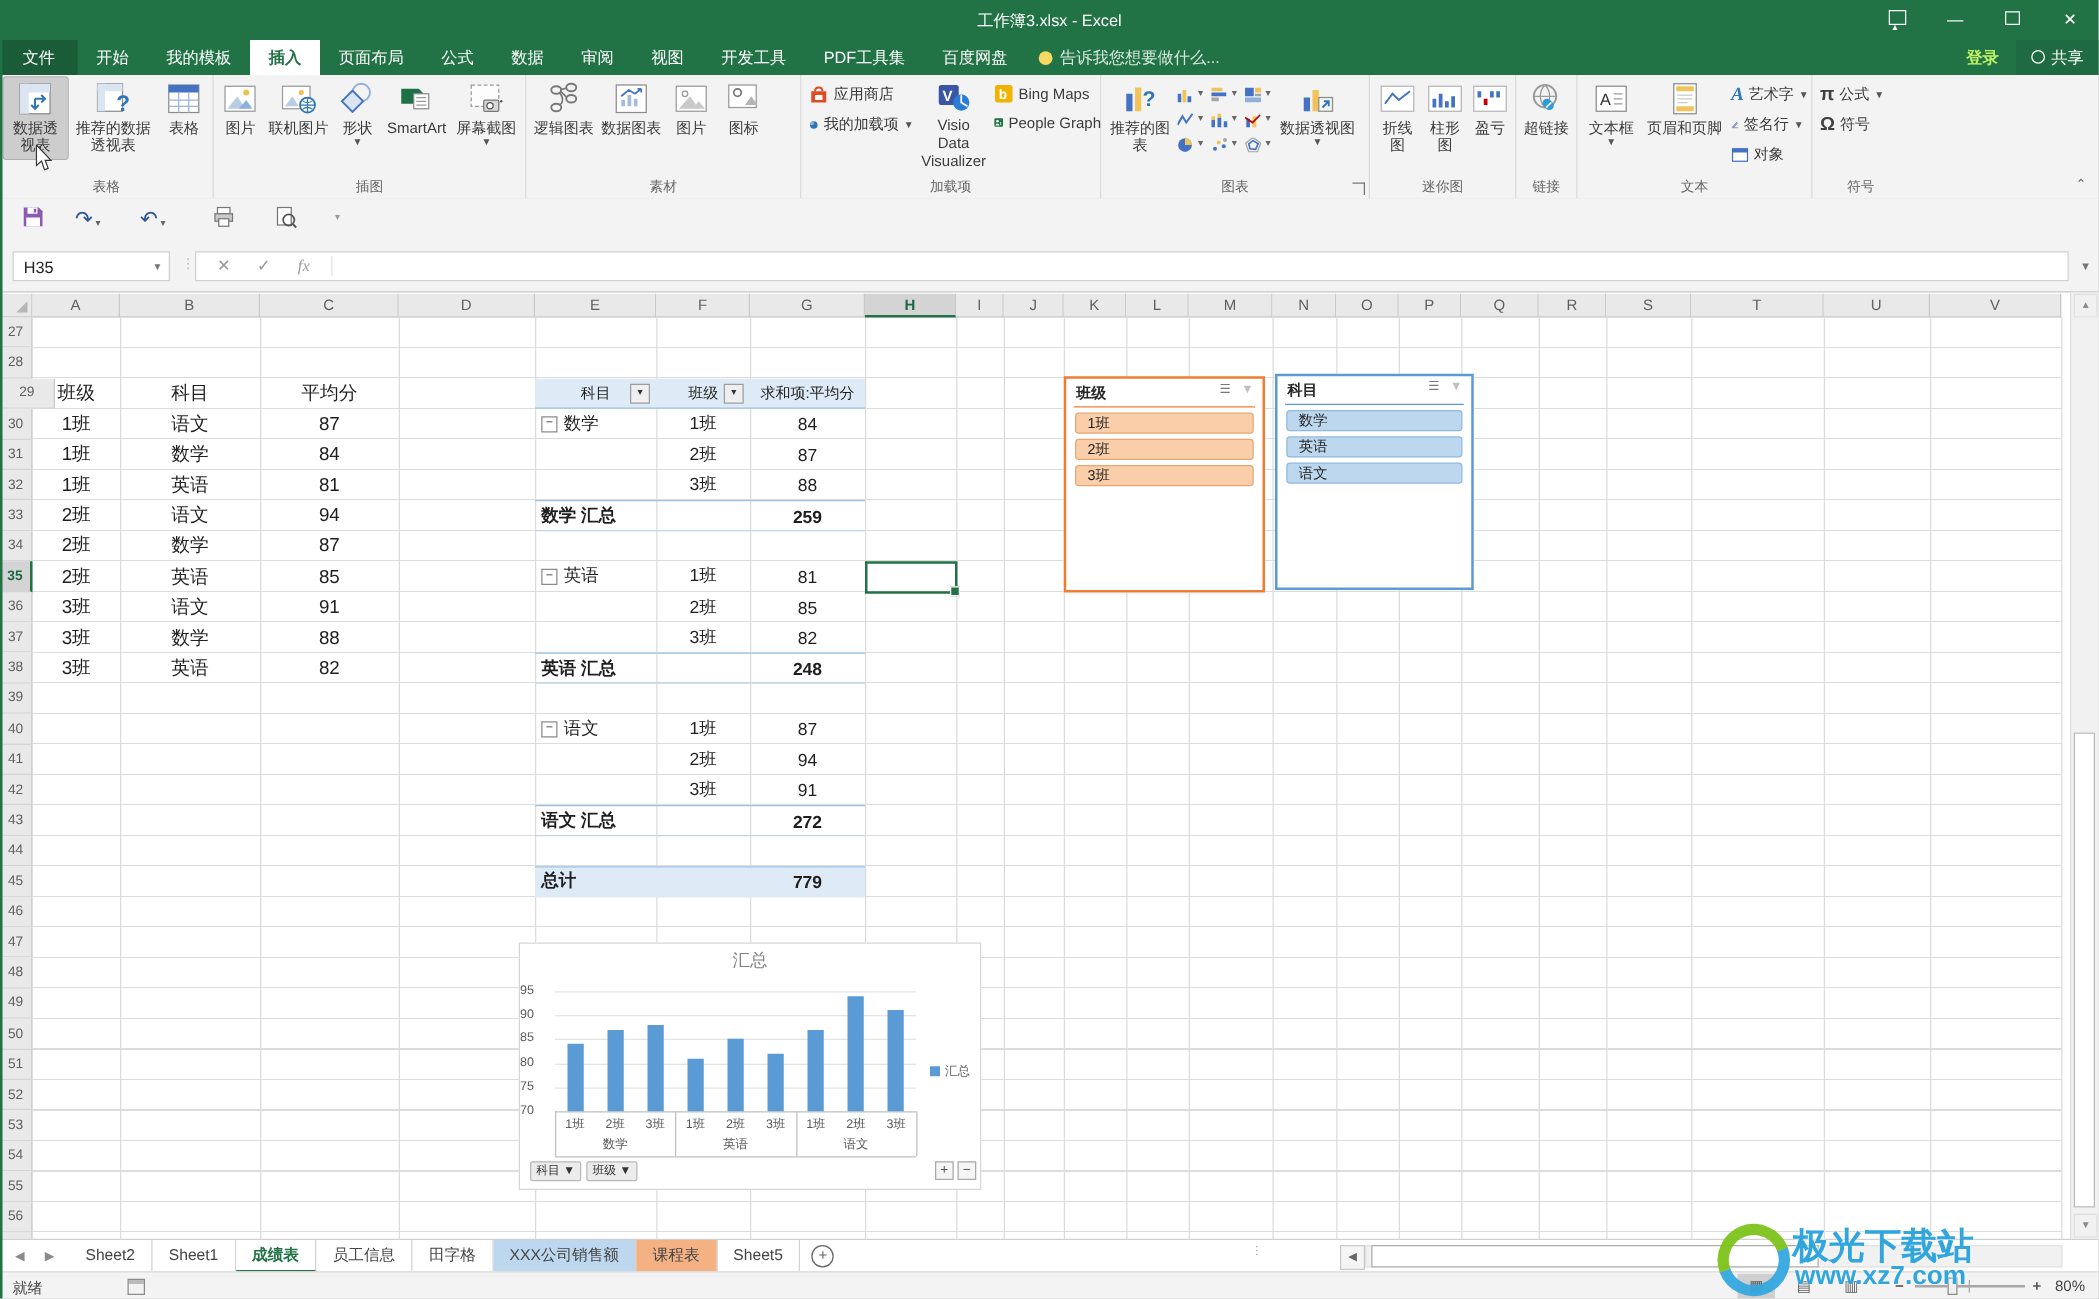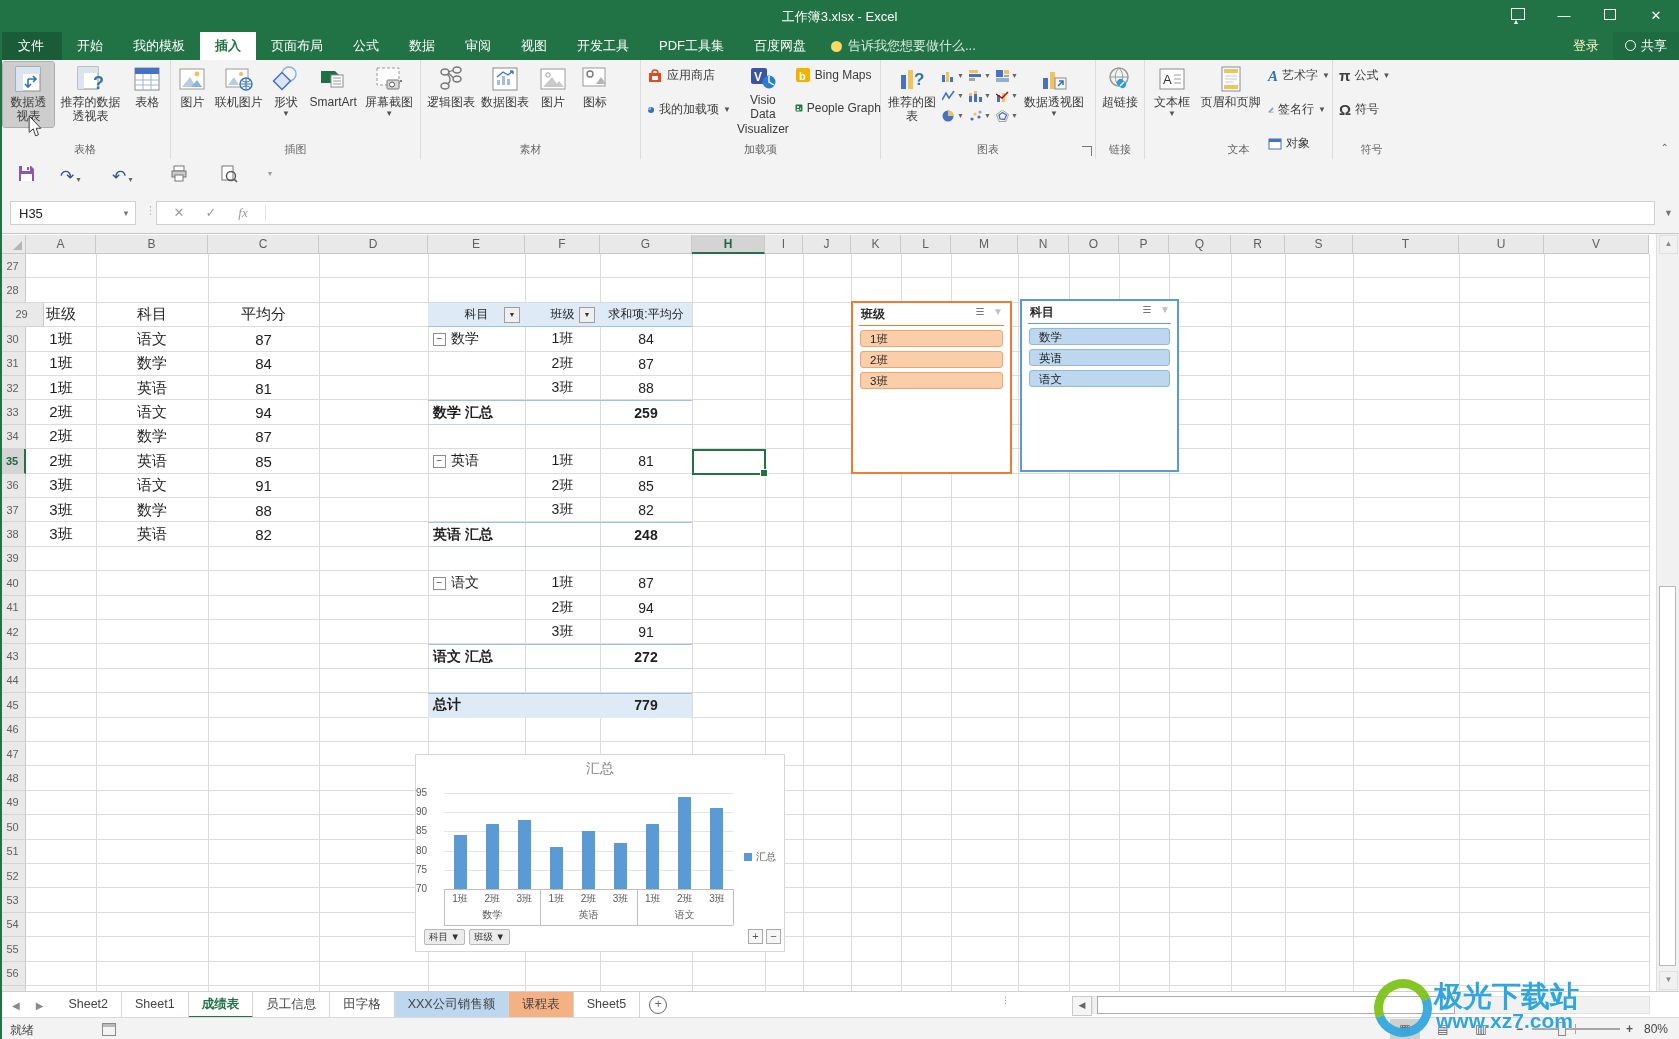--- a/index.html
+++ b/index.html
@@ -17,32 +17,32 @@
   .winbtn .rb::after{content:"▴";position:absolute;left:2px;top:-3px;font-size:8px;color:#fff;}
 
   
   #tabrow{position:absolute;left:0;top:32px;width:100%;height:28px;background:#217346;display:flex;align-items:stretch;font-size:13px;}
   .rtab{color:#fff;padding:0 15px;line-height:28px;cursor:default;white-space:nowrap;}
   .rtab.file{background:#1a5c38;padding:0 18px;}
   .rtab.active{background:#ffffff;color:#217346;font-weight:bold;}
   #tellme{display:flex;align-items:center;color:#d7e8dd;margin-left:10px;white-space:nowrap;}
   #bulb{width:11px;height:11px;border-radius:50%;background:#f7d964;margin-right:6px;}
   #tabrow-right{margin-left:auto;display:flex;align-items:center;}
-  #signin{color:#fef9c3;padding:0 14px;}
+  #signin{color:#bef264;padding:0 14px;font-weight:bold;}
   #share{background:#1e6b41;color:#fff;padding:0 12px;height:28px;display:flex;align-items:center;}
   #share .person{display:inline-block;width:9px;height:9px;border:1px solid #fff;border-radius:50%;margin-right:5px;position:relative;top:-1px;}
 
   
   #ribbon{position:absolute;left:0;top:60px;width:100%;height:99px;background:#f3f3f3;border-bottom:1px solid #d5d5d5;display:flex;font-size:12px;color:#3b3b3b;}
   .rgroup{position:relative;height:100%;border-right:1px solid #dcdcdc;flex:0 0 auto;padding:2px 3px 16px 3px;box-sizing:border-box;display:flex;align-items:flex-start;}
   .glabel{position:absolute;left:0;right:0;bottom:2px;text-align:center;font-size:11px;color:#666;}
   .gbtn{display:flex;flex-direction:column;align-items:center;text-align:center;padding:3px 3px;line-height:1.2;border-radius:2px;}
   .gbtn.hl{background:#cdcdcd;outline:1px solid #aeaeae;}
   .gbtn .da,.sbtn .da{color:#555;font-size:8px;line-height:8px;margin-top:1px;}
-  .scol{display:flex;flex-direction:column;justify-content:flex-start;gap:15px;padding-top:4px;}
+  .scol{display:flex;flex-direction:column;justify-content:flex-start;gap:5px;padding-top:4px;}
   .sbtn{display:flex;align-items:center;gap:4px;white-space:nowrap;padding:1px 3px;}
   .svgic{display:block;margin-bottom:2px;}
   .minigrid{display:grid;grid-template-columns:repeat(3,26px);grid-auto-rows:19px;gap:1px;padding-top:4px;}
   .mini{display:flex;align-items:center;justify-content:center;gap:2px;}
   .mini .da{font-size:7px;color:#666;}
   .launcher{position:absolute;right:3px;bottom:3px;width:9px;height:9px;border-left:1px solid #777;border-bottom:1px solid #777;transform:rotate(180deg);}
   #ribbon-collapse{position:absolute;right:10px;bottom:6px;color:#666;font-size:10px;}
   .wordart-a{font-family:"Liberation Serif","DejaVu Serif",serif;font-style:italic;color:#2e75b6;font-size:15px;font-weight:bold;line-height:14px;}
   .sym{font-size:15px;color:#404040;font-weight:bold;line-height:15px;}
   #cursor{position:absolute;left:28px;top:116px;z-index:70;}
@@ -451,20 +451,45 @@
             <rect x="15" y="13" width="11" height="11" fill="#f5f5f5" stroke="#8c8c8c"></rect>
             <path d="M18 21 l5 -5 m0 4 v-4 h-4" stroke="#2e75b6" fill="none" stroke-width="1.5"></path>
           </svg>
         <span>数据透视图</span>
         <span class="da">▼</span>
       </div>
       <div class="launcher"></div>
       <div class="glabel">图表</div>
     </div>
 
+    <div class="rgroup" style="width:117px">
+      <div class="gbtn" style="width:36px">
+        <svg class="svgic" width="28" height="28" viewBox="0 0 28 28">
+            <rect x="1" y="4" width="26" height="20" fill="#fff" stroke="#b5b5b5"></rect>
+            <path d="M4 18 L10 10 L15 15 L24 8" stroke="#4472c4" fill="none" stroke-width="1.6"></path>
+          </svg>
+        <span>折线图</span>
+      </div>
+      <div class="gbtn" style="width:36px">
+        <svg class="svgic" width="28" height="28" viewBox="0 0 28 28">
+            <rect x="1" y="4" width="26" height="20" fill="#fff" stroke="#b5b5b5"></rect>
+            <path d="M4 21 v-7 h3 v7 Z M9 21 v-11 h3 v11 Z M14 21 v-5 h3 v5 Z M19 21 v-9 h3 v9 Z" fill="#4472c4"></path>
+          </svg>
+        <span>柱形图</span>
+      </div>
+      <div class="gbtn" style="width:30px">
+        <svg class="svgic" width="28" height="28" viewBox="0 0 28 28">
+            <rect x="1" y="4" width="26" height="20" fill="#fff" stroke="#b5b5b5"></rect>
+            <path d="M4 13 v-5 h3 v5 Z M14 13 v-5 h3 v5 Z M19 13 v-5 h3 v5 Z" fill="#4472c4"></path>
+            <path d="M9 14 v5 h3 v-5 Z" fill="#c00000"></path>
+          </svg>
+        <span>盈亏</span>
+      </div>
+      <div class="glabel">迷你图</div>
+    </div>
 
 
     <div class="rgroup" style="width:49px">
       <div class="gbtn" style="width:42px">
         <svg class="svgic" width="28" height="28" viewBox="0 0 28 28">
             <circle cx="13" cy="12" r="9" fill="none" stroke="#9a9a9a" stroke-width="1.5"></circle>
             <path d="M4 12 h18 M13 3 c-5 5 -5 13 0 18 M13 3 c5 5 5 13 0 18" stroke="#9a9a9a" fill="none"></path>
             <path d="M12 20 a3.5 3.5 0 0 1 5 -5 l2 2 a3.5 3.5 0 0 1 -5 5 Z" fill="#2e9bd6"></path>
             <path d="M14 21 l4 -4" stroke="#fff" stroke-width="1.4"></path>
           </svg>

